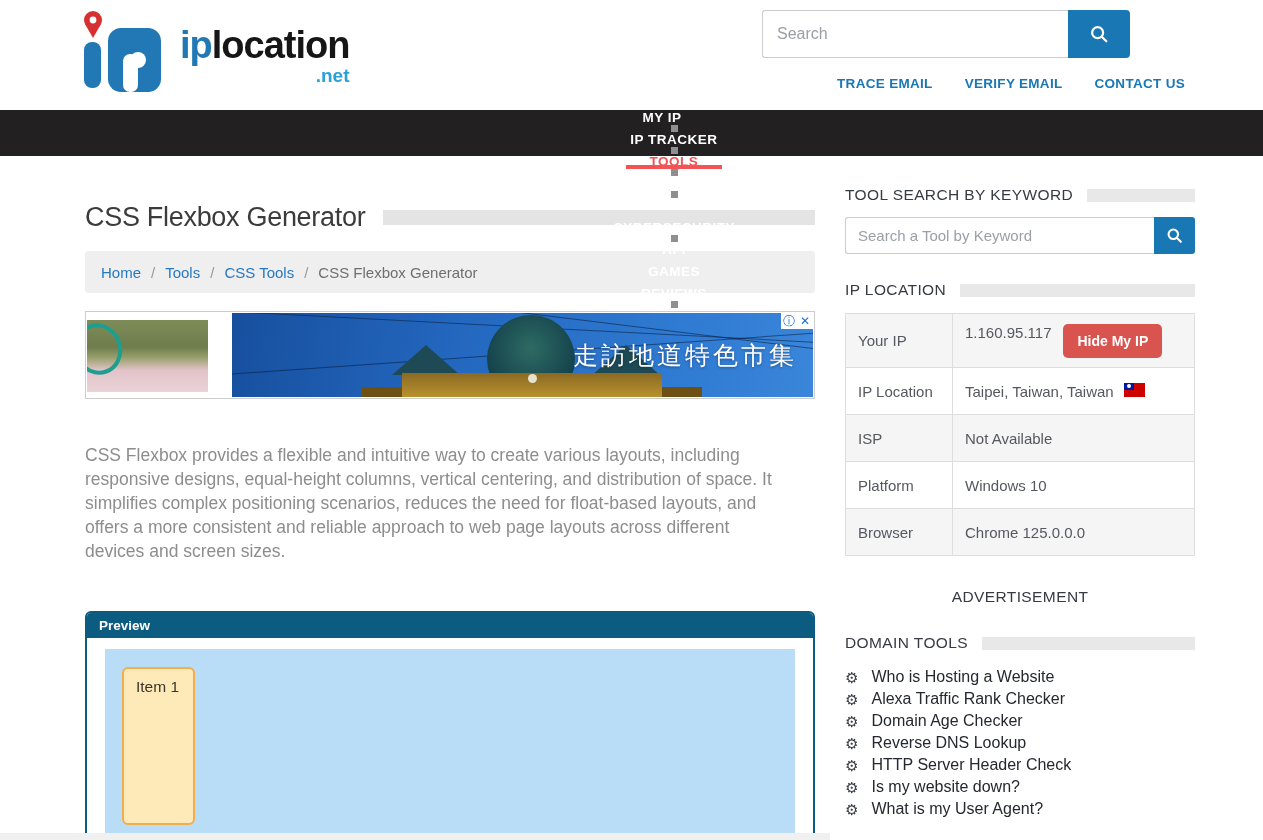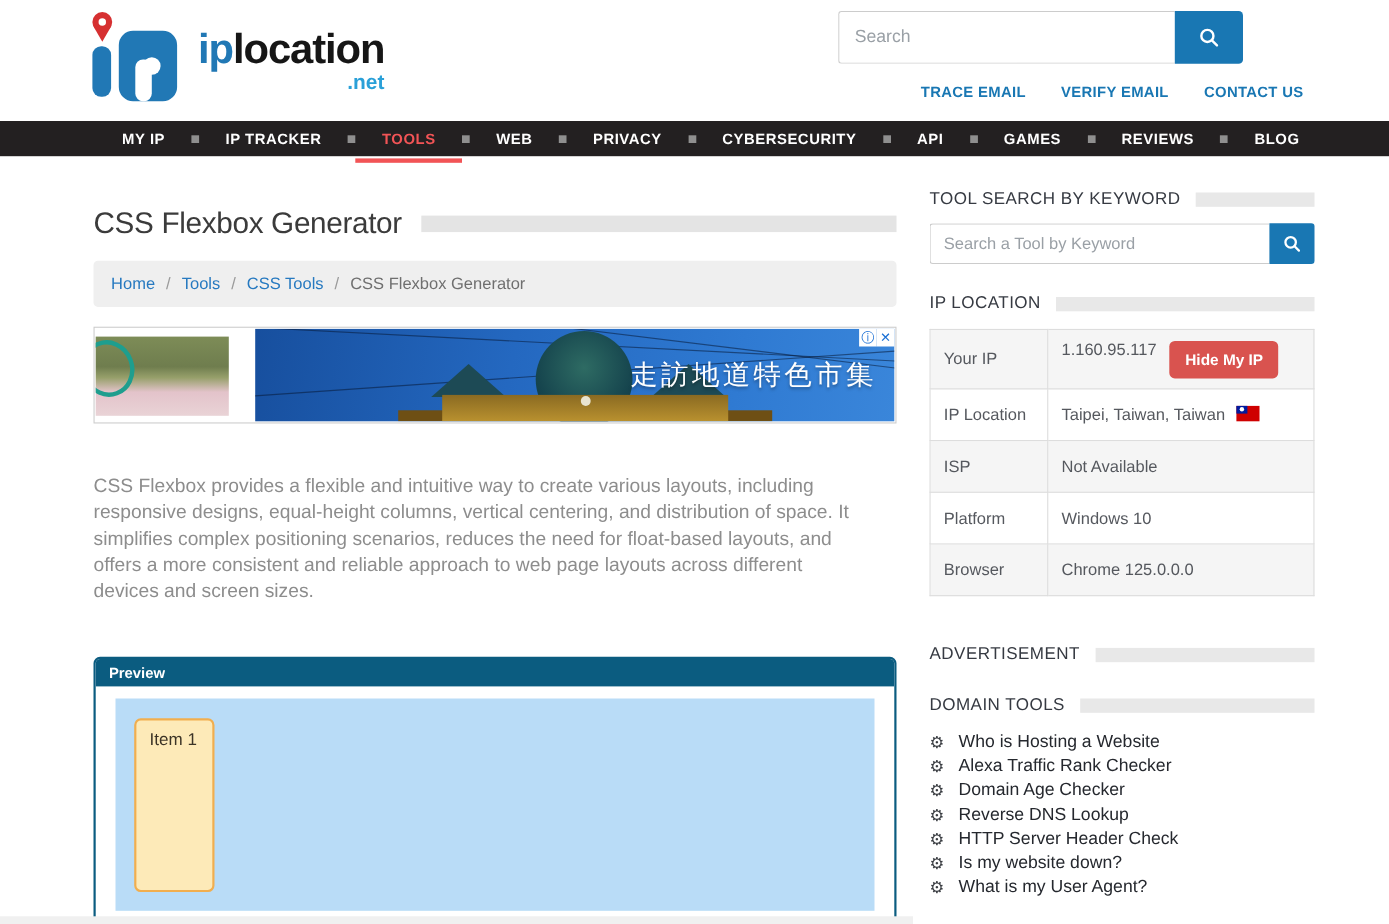--- a/index.html
+++ b/index.html
@@ -19,21 +19,21 @@
   .search-input { flex:1; border:1px solid #ccc; border-right:none; border-radius:3px 0 0 3px;
     padding:0 14px; font-size:16px; color:#444; outline:none; }
   .search-input::placeholder { color:#9aa0a6; }
   .search-btn { width:62px; background:#1977b3; border:none; border-radius:0 4px 4px 0; cursor:pointer;
     display:flex; align-items:center; justify-content:center; }
 
   .top-links { position:absolute; right:78px; top:76px; display:flex; gap:32px; }
   .top-link { color:#1977b3; font-weight:bold; font-size:13.5px; letter-spacing:.3px; text-decoration:none; cursor:pointer; }
 
   
-  .nav { height:32px; background:#232021; display:flex; align-items:center; padding-left:111px; }
+  .nav { height:46px; background:#232021; display:flex; align-items:center; padding-left:85px;flex-direction:column; }
   .nav-item { color:#fff; font-weight:bold; font-size:13.5px; letter-spacing:.5px; padding:0 24px;
     height:44px; display:flex; align-items:center; position:relative; cursor:pointer; white-space:nowrap; }
   .nav-item:first-child { padding-left:0; }
   .nav-item.active { color:#f25456; }
   .nav-item.active::after { content:""; position:absolute; left:0; right:0; bottom:0; height:4px; background:#f25456; }
   .nav-sep { width:7px; height:7px; background:#8f8f8f; flex:none; }
 
   
   .main { display:flex; padding-left:85px; }
   .left-col { width:730px; flex:none; }
@@ -106,21 +106,21 @@
   .ip-table td.lbl { width:107px; }
   .ip-table tr.first td { height:54px; }
   .val-flex { display:flex; align-items:flex-start; }
   .hide-btn { background:#d9534f; color:#fff; font-weight:bold; font-size:14px; border:none;
     border-radius:5px; padding:9px 14px; margin-left:12px; cursor:pointer; }
   .flag { display:inline-block; width:21px; height:14px; background:#cf0000; position:relative;
     margin-left:10px; flex:none; }
   .flag .canton { position:absolute; left:0; top:0; width:10px; height:7px; background:#001a9e; }
   .flag .sun { position:absolute; left:3px; top:1.5px; width:4px; height:4px; background:#fff; border-radius:50%; }
 
-  .heading-adv { margin-top:44px; }
+  .heading-adv { margin-top:32px;flex-direction:column; }
   .heading-domain { margin-top:28px; }
   .domain-list { margin-top:14px; list-style:none; }
   .domain-item { display:flex; align-items:center; gap:13px; height:22px; font-size:16px; color:#25282e; cursor:pointer; }
   .gear { font-size:15px; color:#3a3d42; line-height:1; flex:none; }
 </style>
 </head>
 <body>
 
 <div class="header">
   <div class="logo">

